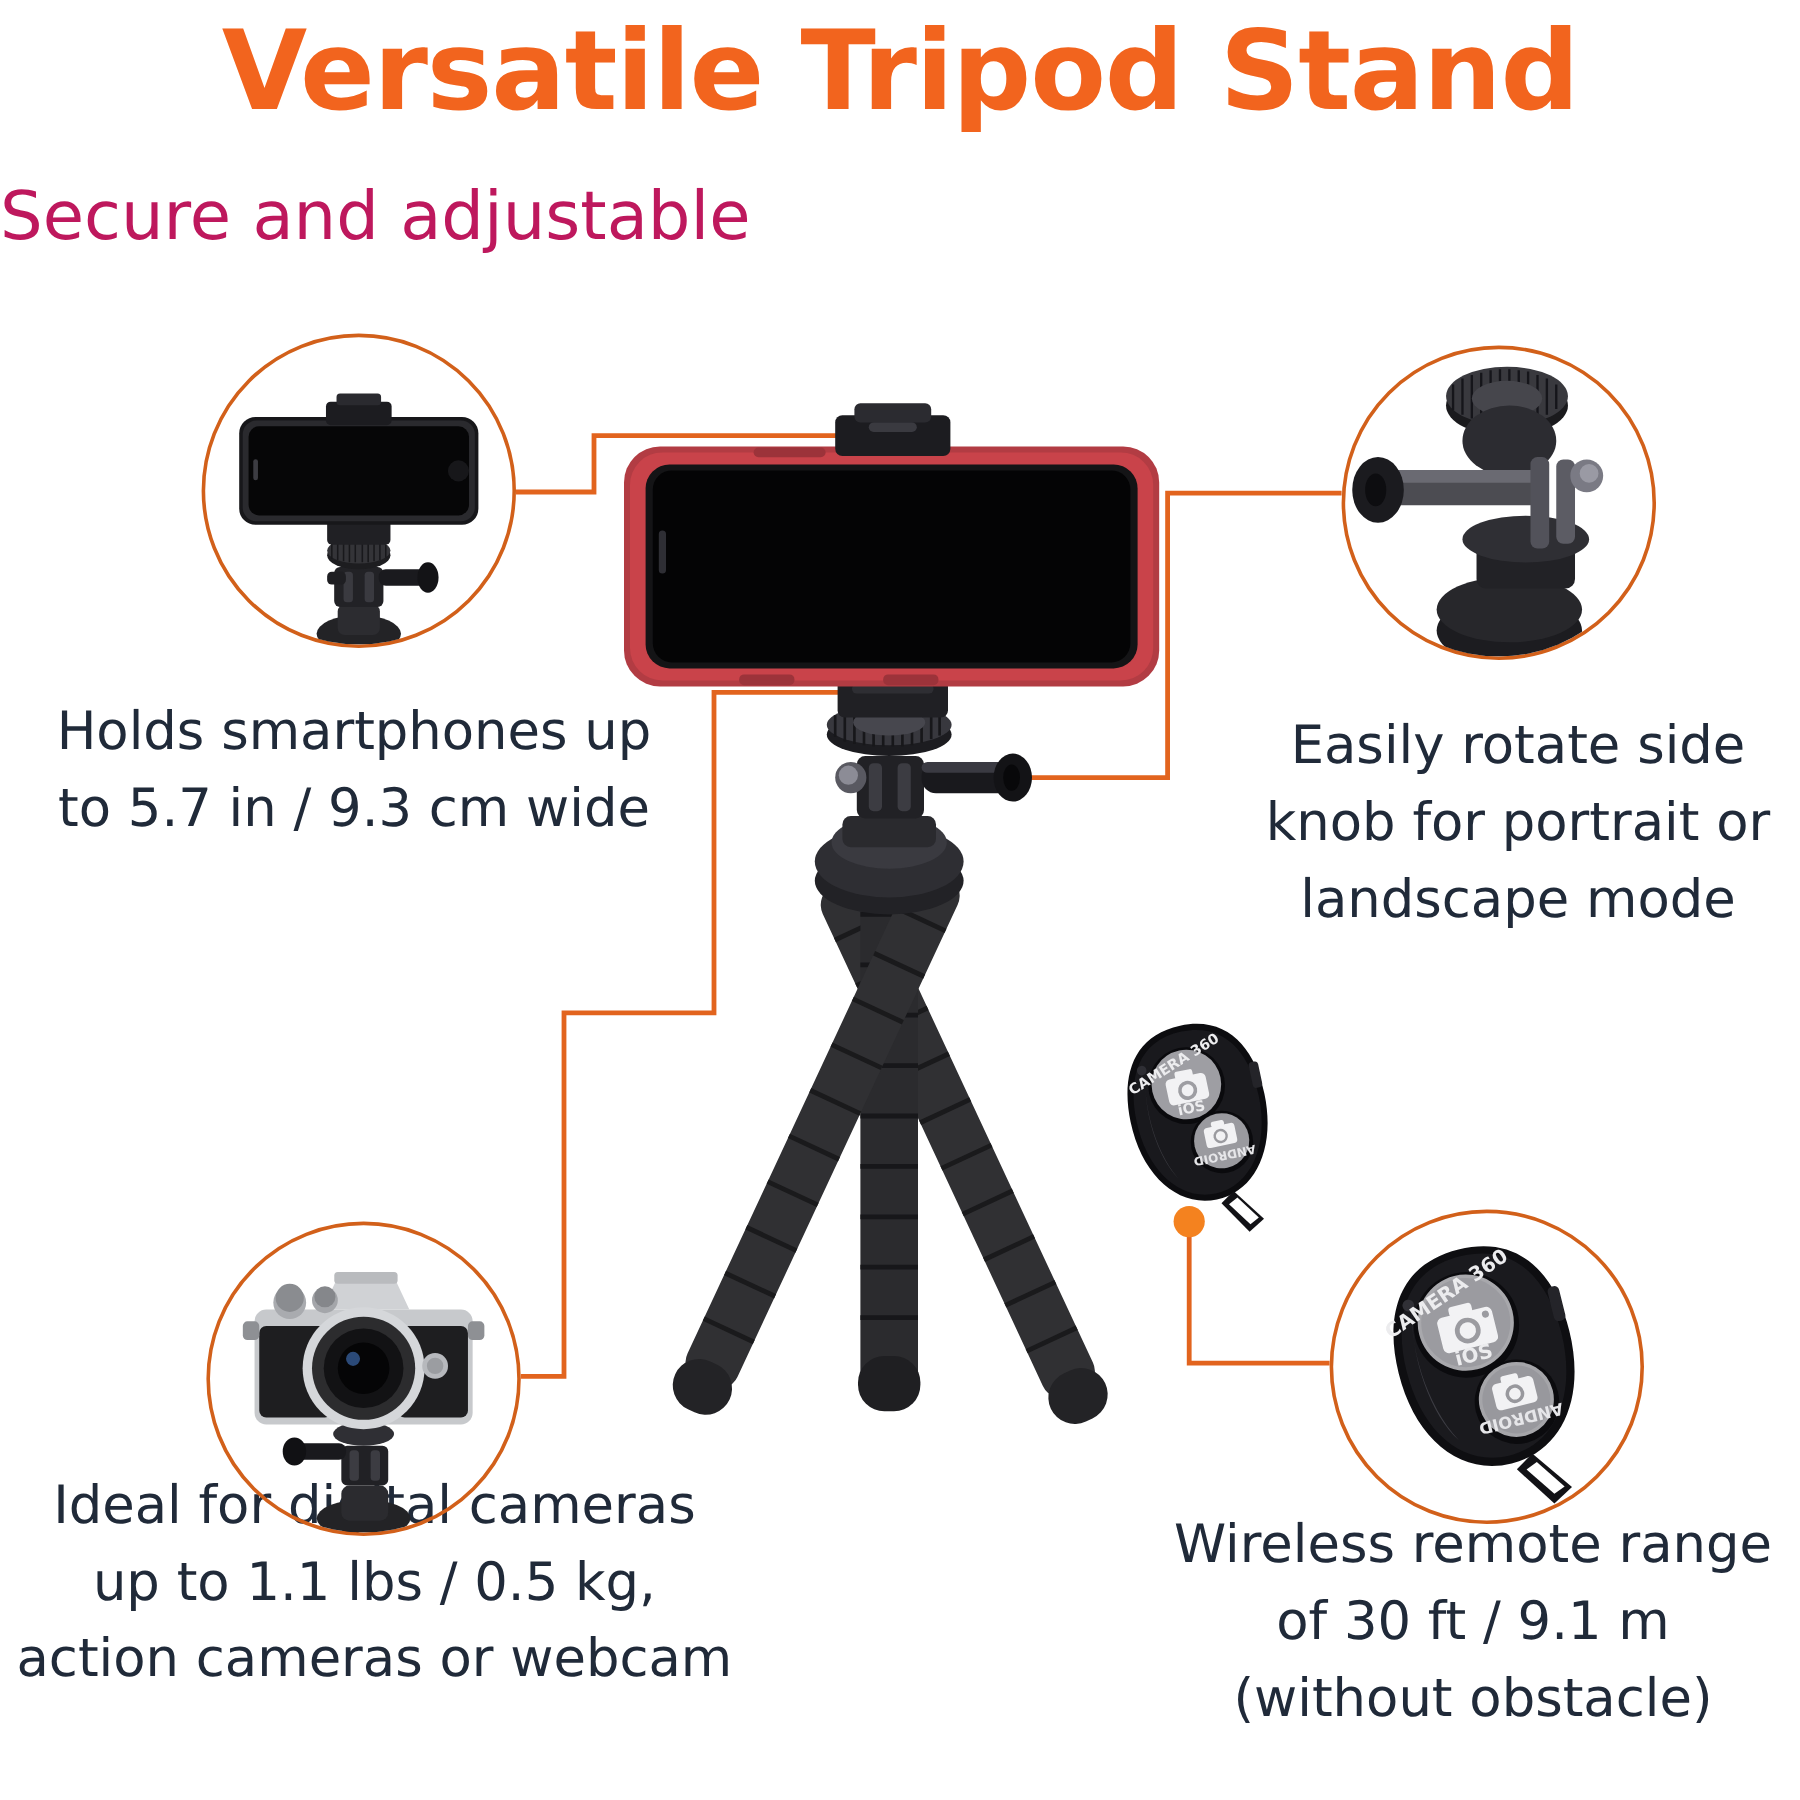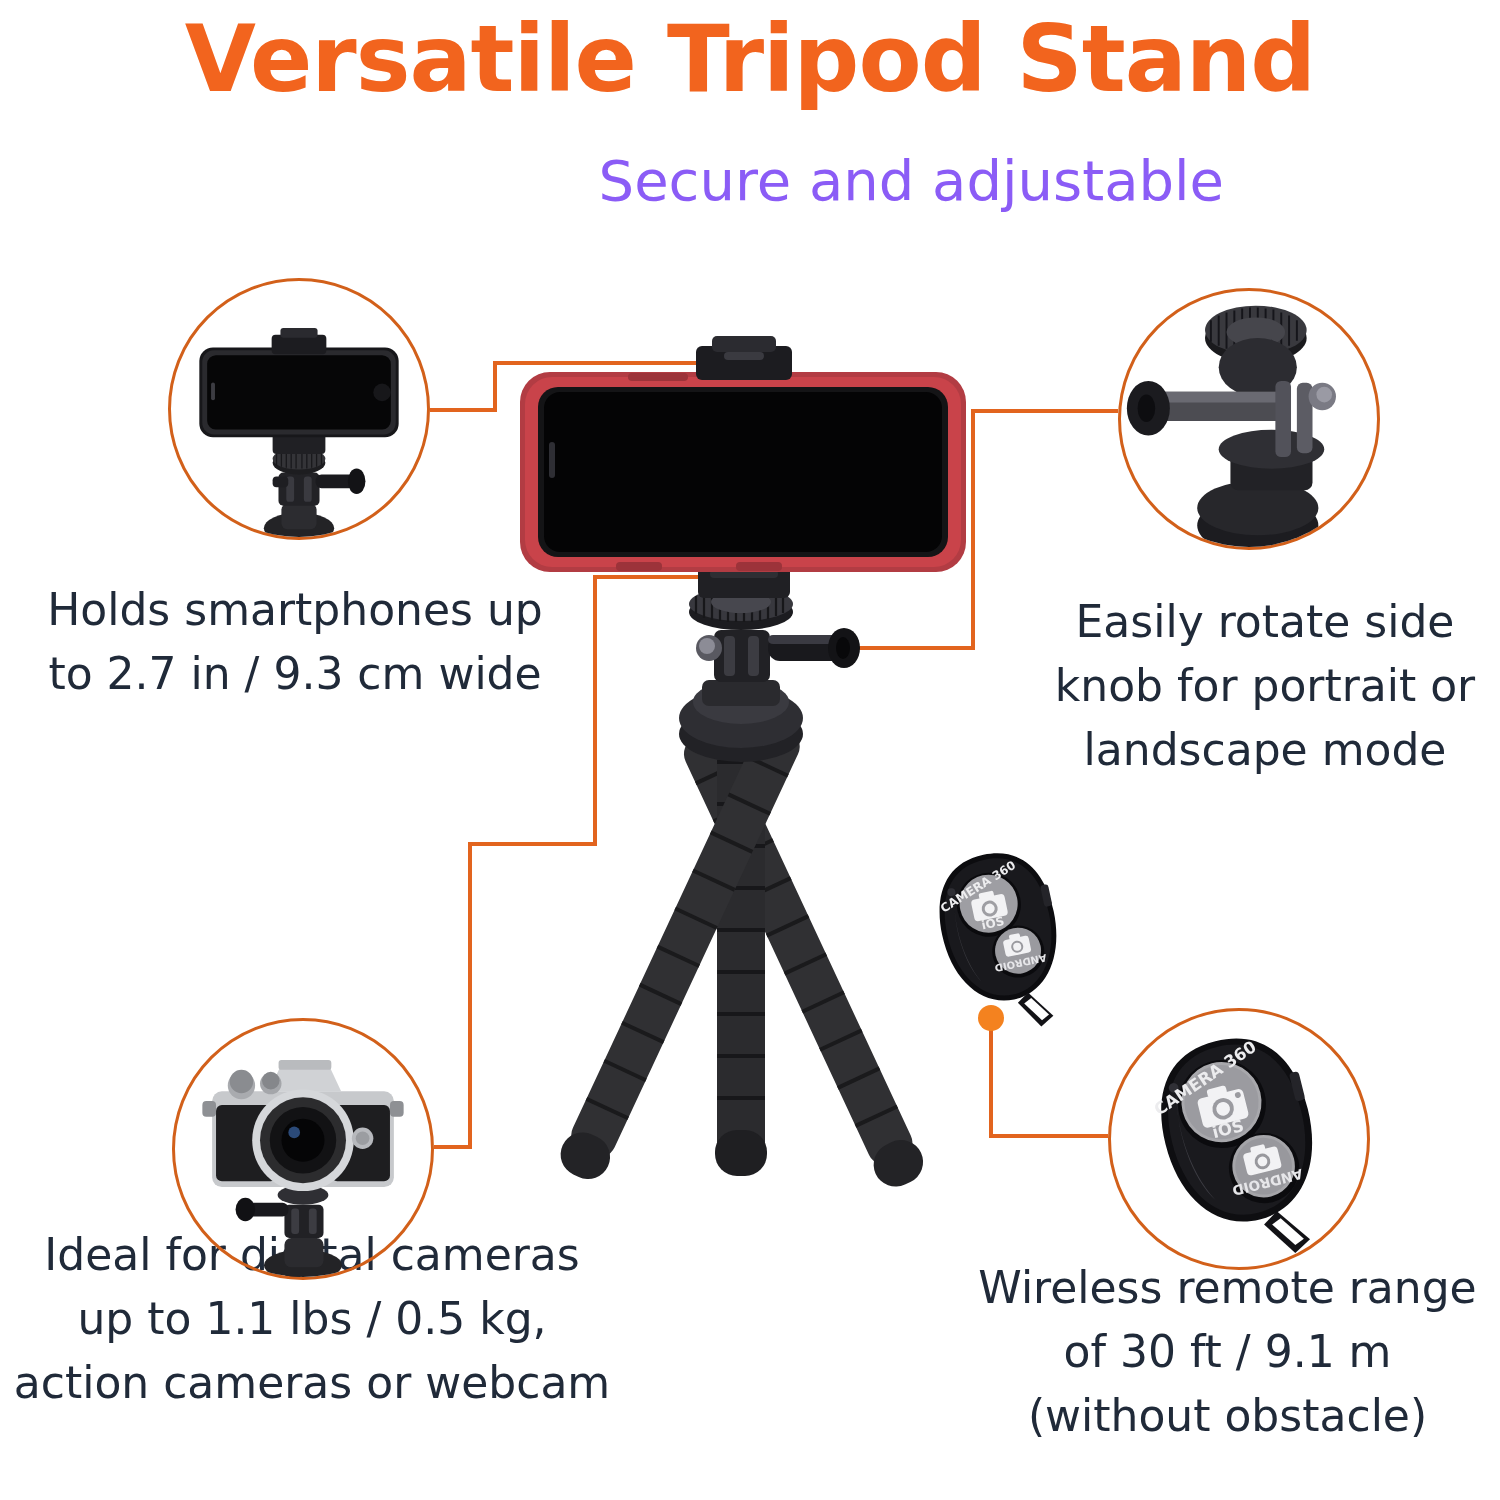--- a/index.html
+++ b/index.html
@@ -26,25 +26,25 @@
     font-weight: 700;
     font-size: 92px;
     letter-spacing: -1px;
     color: #F2641E;
     white-space: nowrap;
   }
   #subtitle {
     position: absolute;
     left: 0; top: 148px;
     width: 1224px;
-    text-align: right;
+    text-align: left;
     font-family: "DejaVu Sans", sans-serif;
     font-weight: 400;
     font-size: 56px;
-    color: #8b5cf6;
+    color: #be185d;
     white-space: nowrap;
   }
 
   
   .callout-text {
     position: absolute;
     font-family: "DejaVu Sans", sans-serif;
     font-size: 44px;
     line-height: 64px;
     color: #202A39;
@@ -110,21 +110,21 @@
     <circle cx="840" cy="648" r="13" fill="#F4821F"></circle>
 
     <path d="M 714 577 L 595 577 L 595 844 L 470 844 L 470 1147 L 434 1147" fill="none" stroke="#E2641E" stroke-width="4"></path>
     <circle cx="715" cy="577" r="13" fill="#F4821F"></circle>
 
     <path d="M 991 1019 L 991 1136 L 1108 1136" fill="none" stroke="#E2641E" stroke-width="4"></path>
     <circle cx="991" cy="1018" r="13" fill="#F4821F"></circle>
   </svg>
 
   <div class="callout-text" id="cap-tl">Holds smartphones up
-to 2.7 in / 9.3 cm wide</div>
+to 5.7 in / 9.3 cm wide</div>
   <div class="callout-text" id="cap-tr">Easily rotate side
 knob for portrait or
 landscape mode</div>
   <div class="callout-text" id="cap-bl">Ideal for digital cameras
 up to 1.1 lbs / 0.5 kg,
 action cameras or webcam</div>
   <div class="callout-text" id="cap-br">Wireless remote range
 of 30 ft / 9.1 m
 (without obstacle)</div>
 

